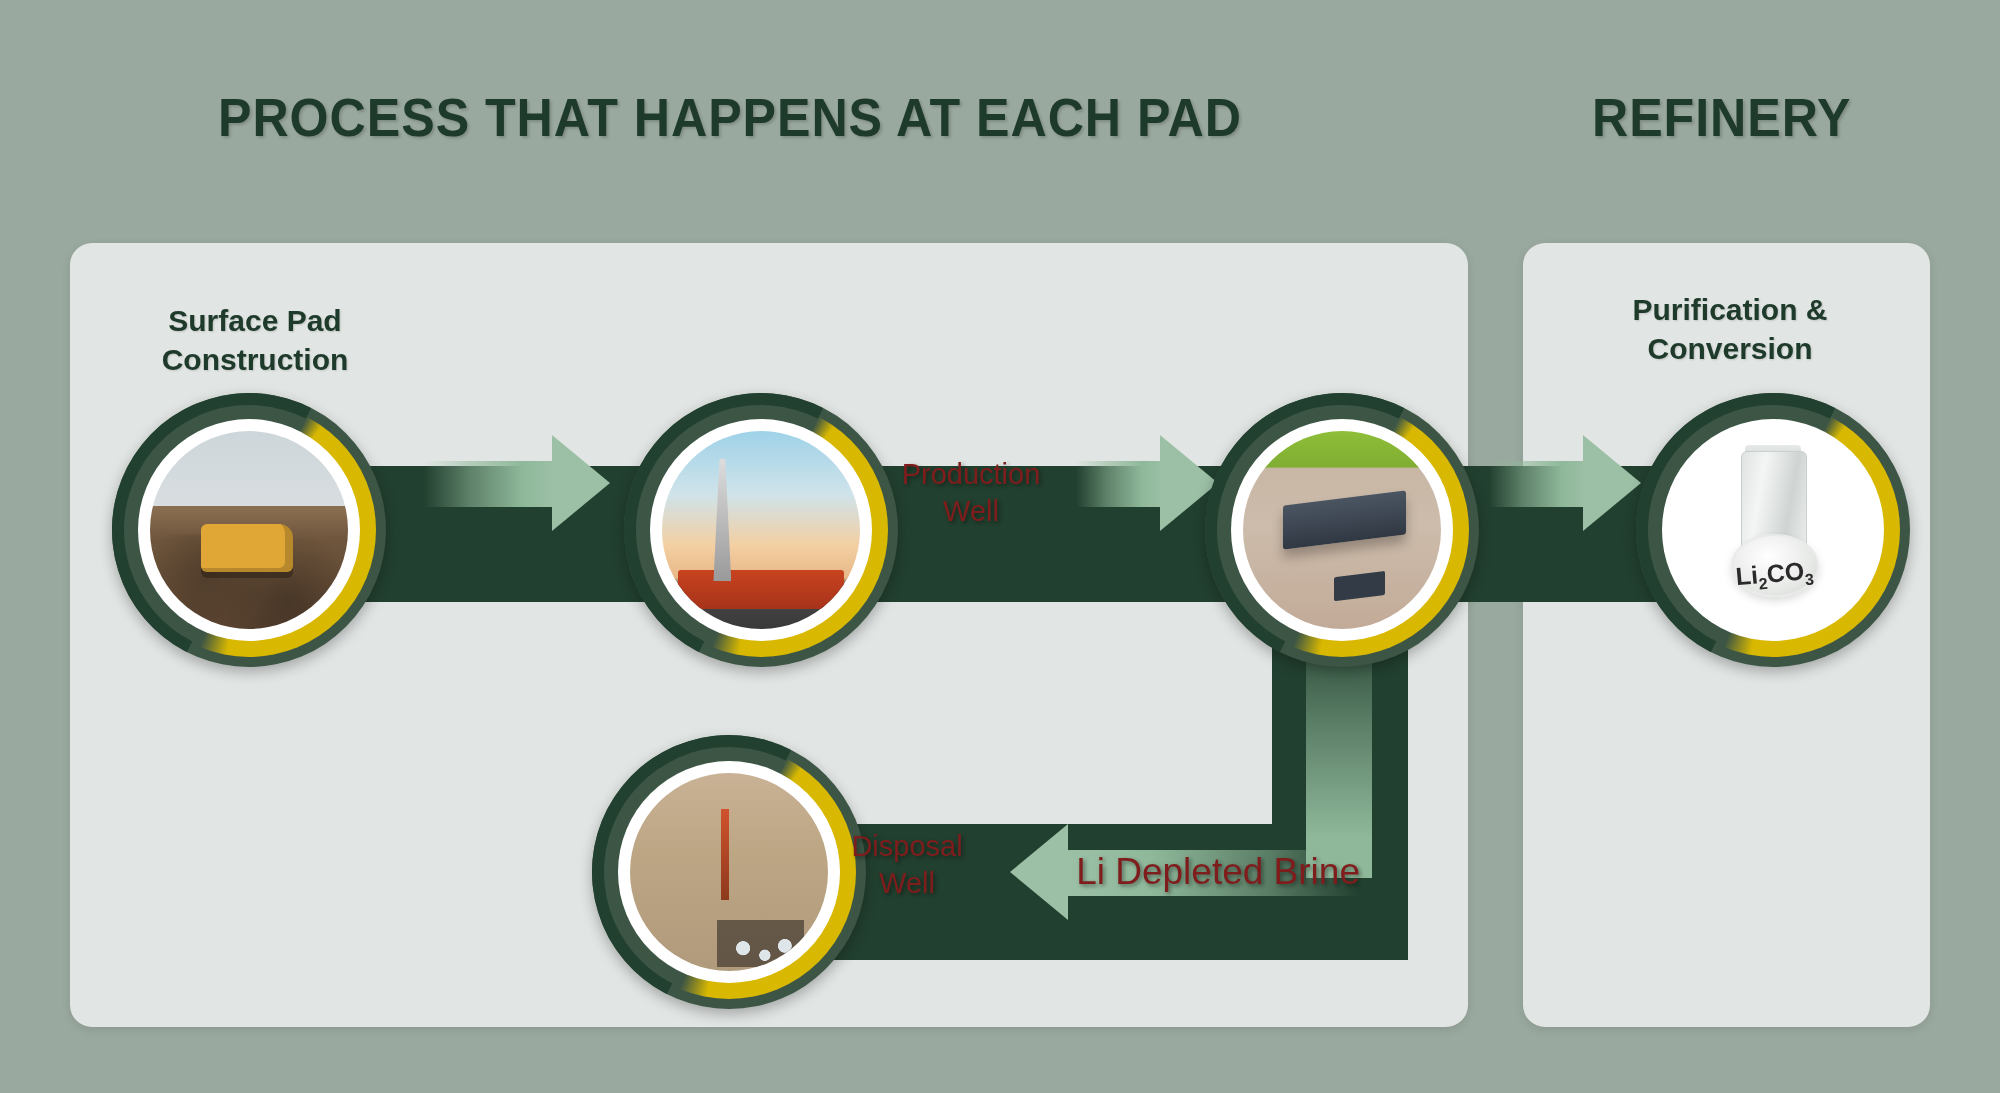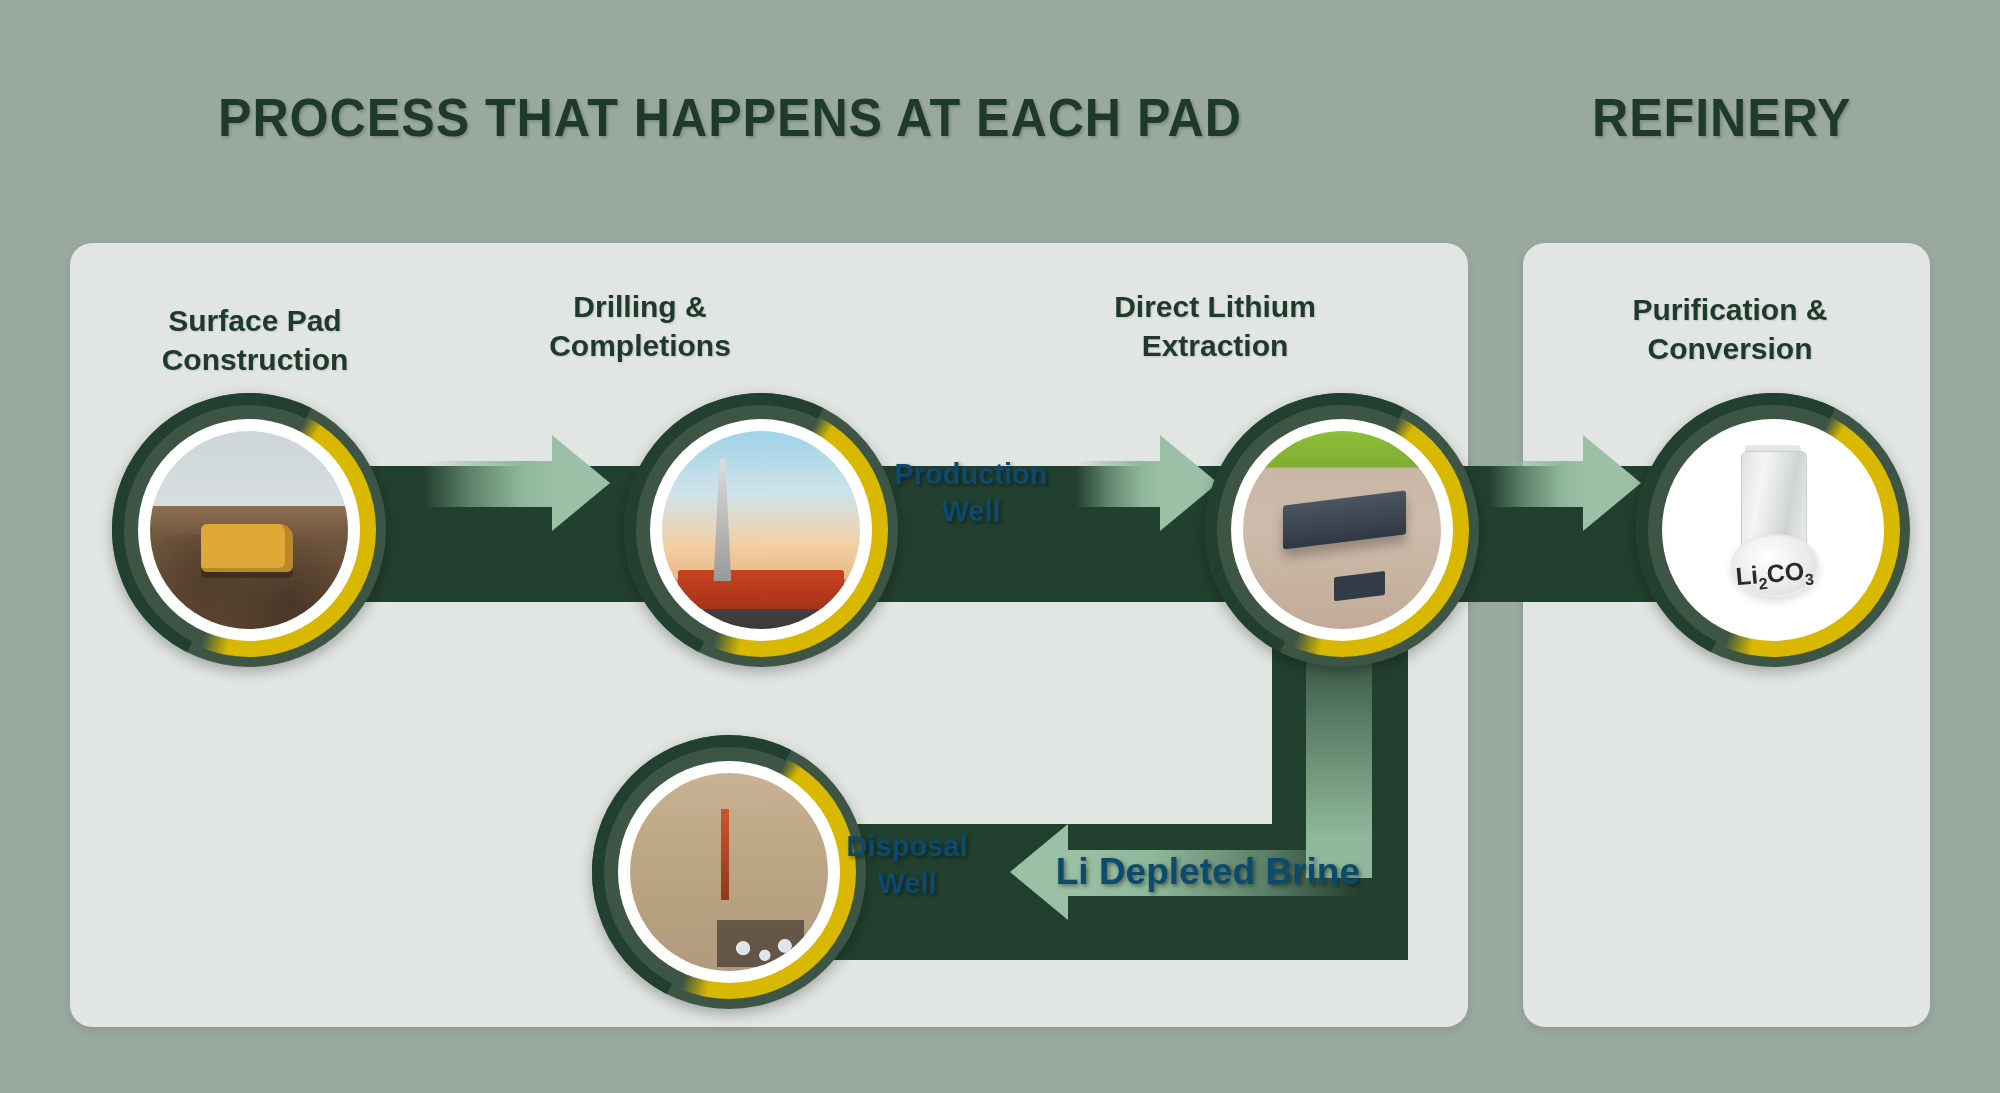--- a/index.html
+++ b/index.html
@@ -162,22 +162,22 @@
   #arrow-3{left:1489px;top:435px;width:152px;}
   #arrow-4{left:1010px;top:824px;width:348px;}
 
   
   #elbow-down{position:absolute;left:1306px;top:610px;width:66px;height:268px;
      background:linear-gradient(to bottom,rgba(143,184,154,0),rgba(143,184,154,.55) 45%,#8fb89a 85%);}
 
   
   .flow-label{
     position:absolute;
-    color:#0c4a6e;
-    font-weight:bold;
+    color:#7f1d1d;
+    font-weight:normal;
     font-size:29px;
     line-height:1.28;
     text-align:center;
     text-shadow:2px 2px 4px rgba(0,0,0,.45);
     white-space:pre-line;
     font-family:"Liberation Sans",sans-serif;
   }
   #flow-production{left:856px;top:456px;width:230px;}
   #flow-disposal{left:812px;top:828px;width:190px;}
   #flow-brine{left:1040px;top:848px;width:320px;text-align:right;font-size:37px;}
@@ -210,24 +210,20 @@
     <div class="head"></div>
   </div>
   <div id="elbow-down"></div>
   <div class="arrow-l" id="arrow-4">
     <div class="shaft"></div>
     <div class="head"></div>
   </div>
 
   <div class="step-label" id="label-step-0" style="white-space:pre-line">Surface Pad
 Construction</div>
-  <div class="step-label" id="label-step-1" style="white-space:pre-line">Drilling &amp;
-Completions</div>
-  <div class="step-label" id="label-step-2" style="white-space:pre-line">Direct Lithium
-Extraction</div>
   <div class="step-label" id="label-step-3" style="white-space:pre-line">Purification &amp;
 Conversion</div>
 
   <div class="badge" id="badge-0">
     <div class="gold"></div>
     <div class="darkring"></div>
     <div class="whitering"></div>
     <div class="photo">
       <div class="scene sc-dozer"></div>
     </div>

